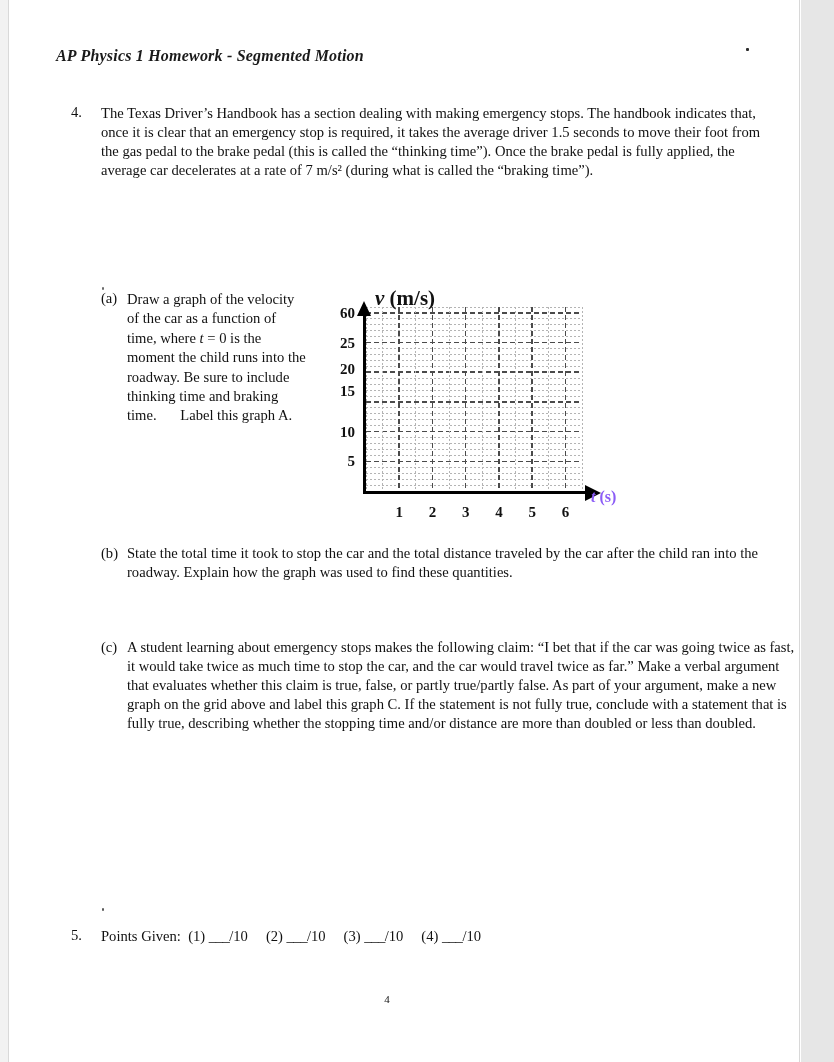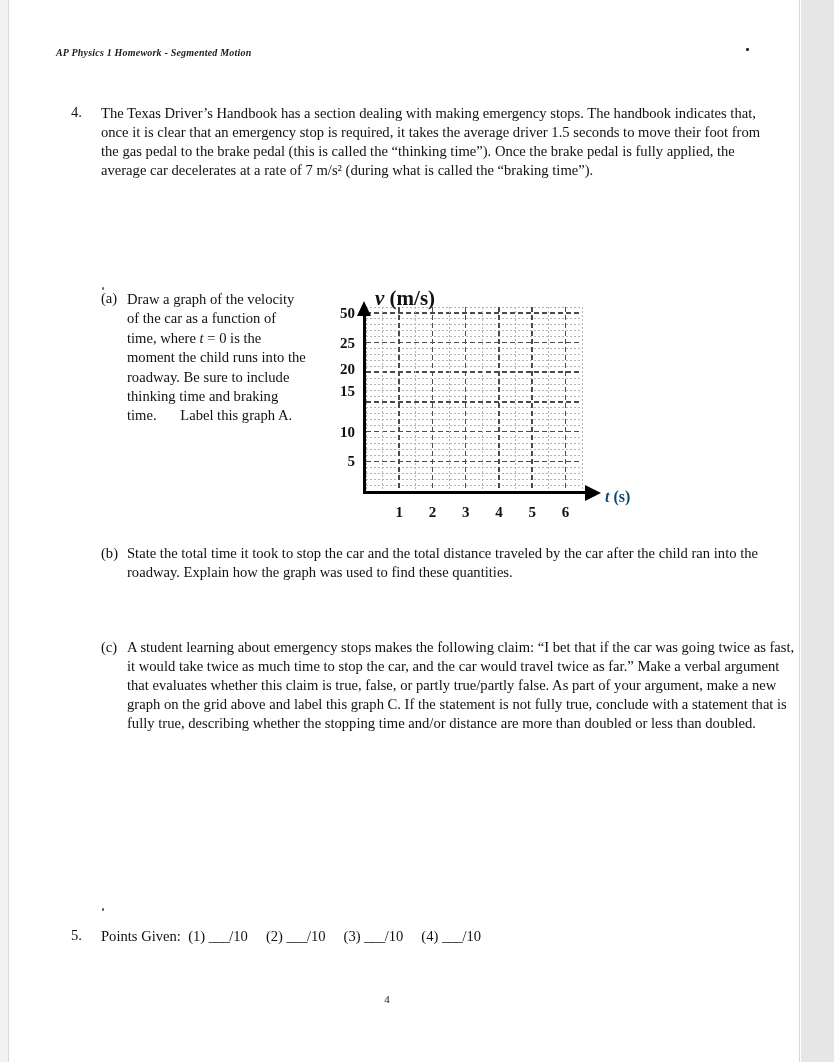--- a/index.html
+++ b/index.html
@@ -36,21 +36,21 @@
     left: 0; top: 0; width: 8px; height: 1062px;
     background: #f2f2f2;
   }
 
   
   #doc-header {
     position: absolute;
     left: 47px; top: 47px;
     font-style: italic;
     font-weight: 700;
-    font-size: 10px;
+    font-size: 16px;
     letter-spacing: .2px;
     color: #1a1a1a;
     white-space: nowrap;
   }
 
   
   .speck {
     position: absolute;
     background: #2b2b2b;
     border-radius: 1px;
@@ -195,22 +195,22 @@
   }
   #y-axis-title {
     position: absolute;
     left: 48px; top: -4px;
     font-size: 21px; font-weight: 700; color: #111;
     white-space: nowrap;
   }
   #y-axis-title .sym { font-style: italic; }
   #x-axis-title {
     position: absolute;
-    left: 278px; bottom: 24px;
-    font-size: 16px; font-weight: 700; color: #0c4a6e;
+    left: 264px; bottom: 24px;
+    font-size: 16px; font-weight: 700; color: #8b5cf6;
     white-space: nowrap;
   }
   #x-axis-title .sym { font-style: italic; }
 
   
   .part-block {
     position: absolute;
     display: flex;
     font-size: 14.6px; color: #111; line-height: 1.30;
   }
@@ -315,21 +315,21 @@
       <div id="y-axis-arrow"></div>
       <div id="x-axis"></div>
       <div id="x-axis-arrow"></div>
       <div id="y-axis-title"><span class="sym">v</span><span> (m/s)</span></div>
       <div id="x-axis-title"><span class="sym">t</span><span> (s)</span></div>
     <div class="y-tick-label" style="top: 171.323px;">5</div>
         <div class="y-tick-label" style="top: 141.645px;">10</div>
         <div class="y-tick-label" style="top: 101px;">15</div>
         <div class="y-tick-label" style="top: 79px;">20</div>
         <div class="y-tick-label" style="top: 52.6129px;">25</div>
-        <div class="y-tick-label" style="top: 22.9355px;">50</div>
+        <div class="y-tick-label" style="top: 22.9355px;">60</div>
         <div class="x-tick-label" style="left: 72.2308px; bottom: 9px;">1</div>
         <div class="x-tick-label" style="left: 105.462px; bottom: 9px;">2</div>
         <div class="x-tick-label" style="left: 138.692px; bottom: 9px;">3</div>
         <div class="x-tick-label" style="left: 171.923px; bottom: 9px;">4</div>
         <div class="x-tick-label" style="left: 205.154px; bottom: 9px;">5</div>
         <div class="x-tick-label" style="left: 238.385px; bottom: 9px;">6</div>
       </div>
   </div>
 
   <div class="part-block" id="part-b">

